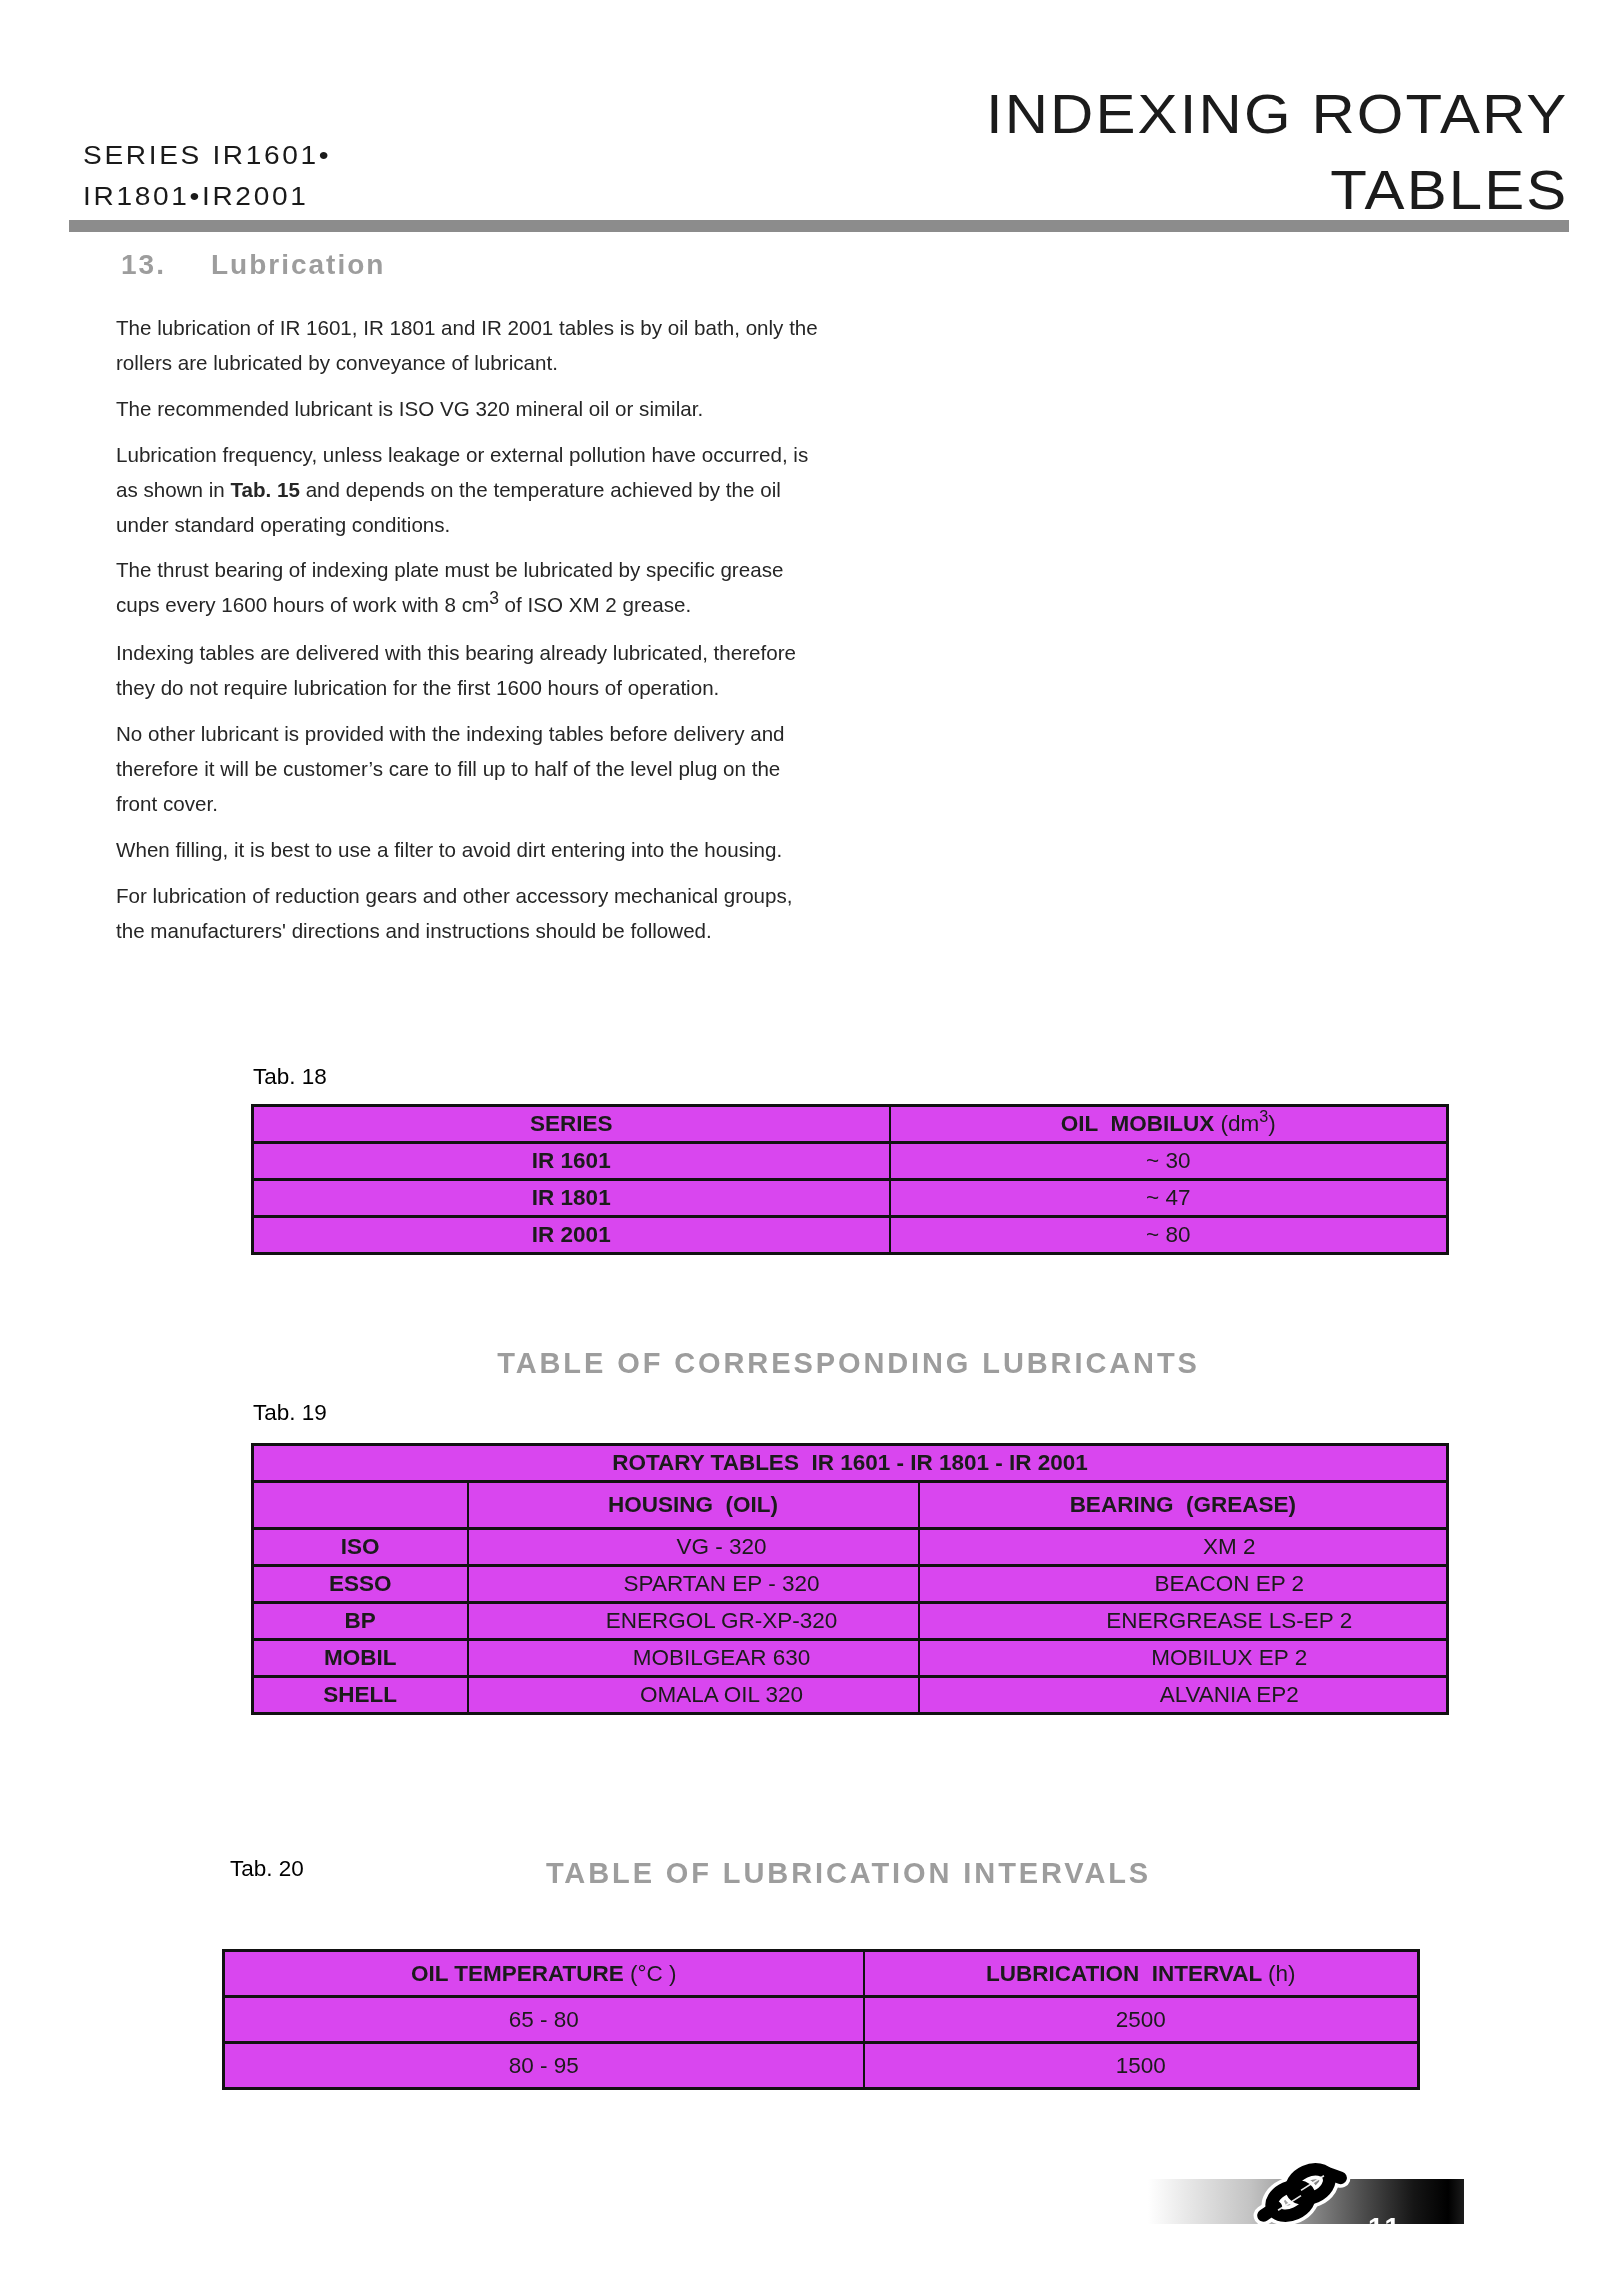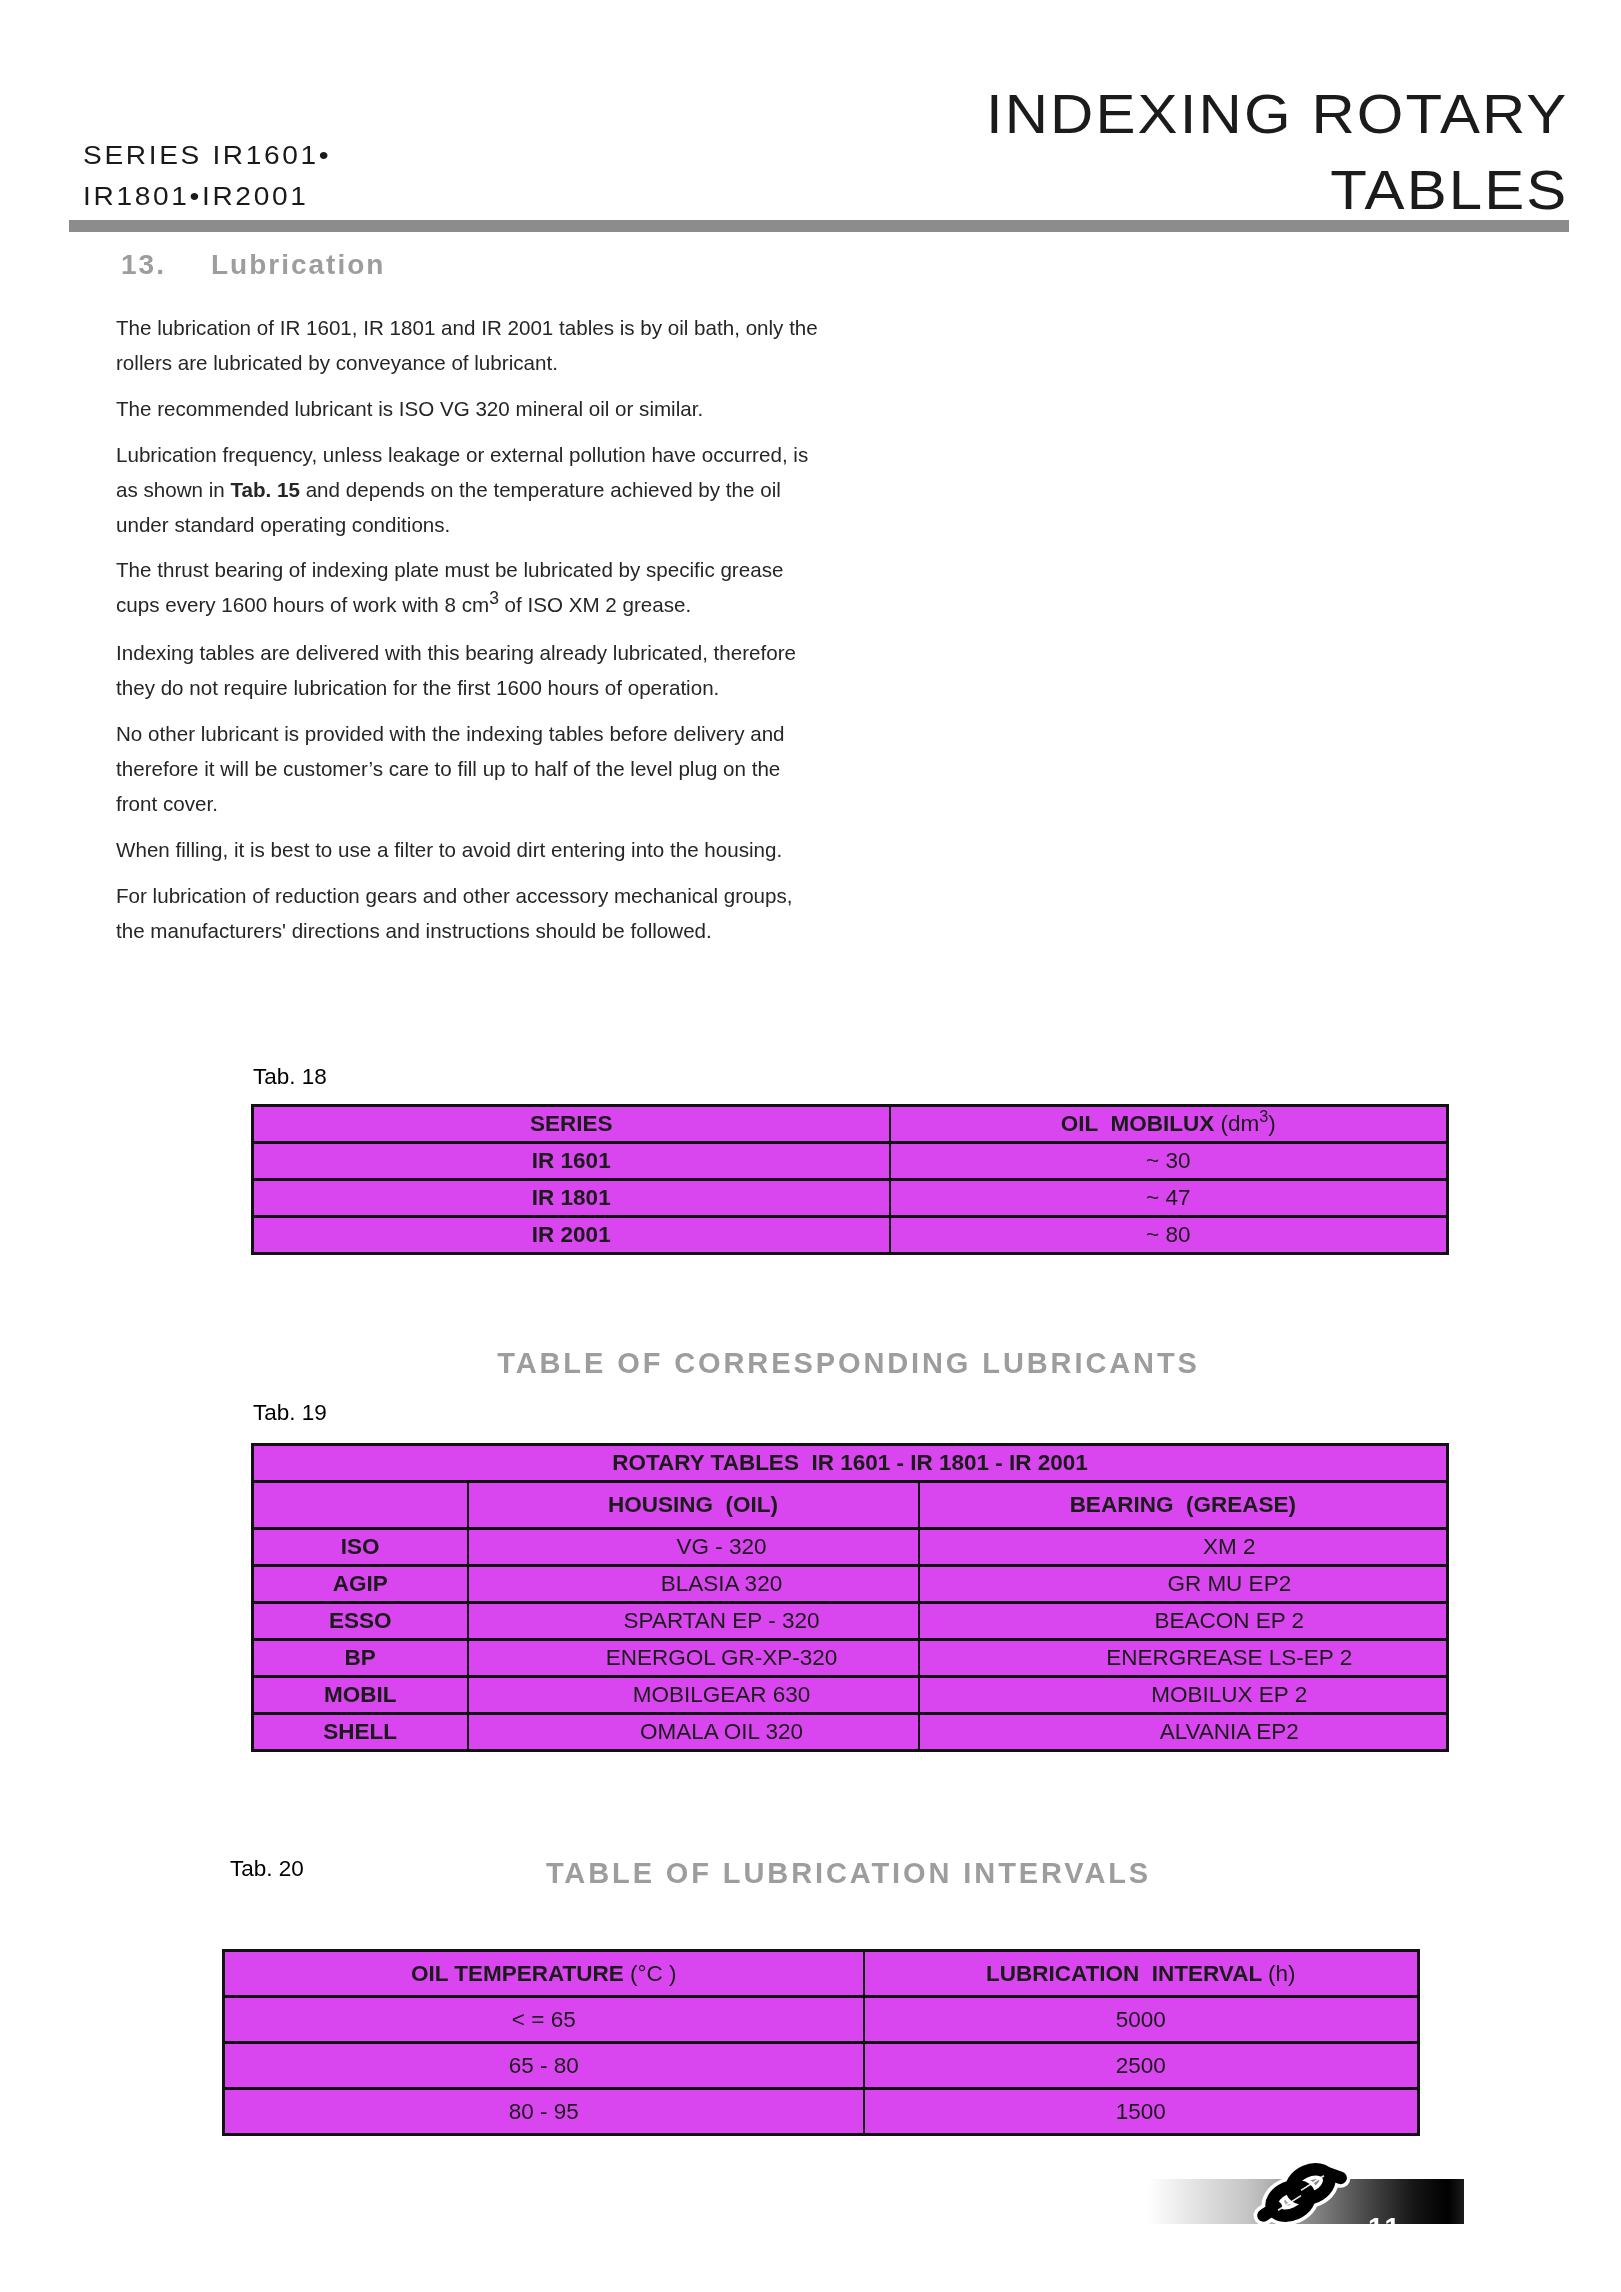--- a/index.html
+++ b/index.html
@@ -163,25 +163,20 @@
       <th></th>
       <th><span class="keepsp">HOUSING  (OIL)</span></th>
       <th><span class="keepsp">BEARING  (GREASE)</span></th>
     </tr>
     <tr class="r35">
       <td style="font-weight:bold">ISO</td>
       <td class="cell-left" style="padding-left:57px">VG - 320</td>
       <td class="cell-left" style="padding-left:93px">XM 2</td>
     </tr>
     <tr class="r35">
-      <td style="font-weight:bold">AGIP</td>
-      <td class="cell-left" style="padding-left:57px">BLASIA 320</td>
-      <td class="cell-left" style="padding-left:93px">GR MU EP2</td>
-    </tr>
-    <tr class="r35">
       <td style="font-weight:bold">ESSO</td>
       <td class="cell-left" style="padding-left:57px">SPARTAN EP - 320</td>
       <td class="cell-left" style="padding-left:93px">BEACON EP 2</td>
     </tr>
     <tr class="r35">
       <td style="font-weight:bold">BP</td>
       <td class="cell-left" style="padding-left:57px">ENERGOL GR-XP-320</td>
       <td class="cell-left" style="padding-left:93px">ENERGREASE LS-EP 2</td>
     </tr>
     <tr class="r35">
@@ -201,24 +196,20 @@
   <div class="tab-label" style="left:230px; top:1856px;">Tab. 20</div>
   <table class="dtable r44" style="left:222px; top:1949px; width:1195px;">
     <colgroup>
         <col style="width:640px">
         <col style="width:555px">
       </colgroup>
     <tbody>
         <tr>
       <th><span class="keepsp">OIL TEMPERATURE </span><span class="unit">(°C )</span></th>
       <th><span class="keepsp">LUBRICATION  INTERVAL </span><span class="unit">(h)</span></th>
-    </tr>
-    <tr>
-      <td>&lt; = 65</td>
-      <td>5000</td>
     </tr>
     <tr>
       <td>65 - 80</td>
       <td>2500</td>
     </tr>
     <tr>
       <td>80 - 95</td>
       <td>1500</td>
     </tr>
   </tbody>

